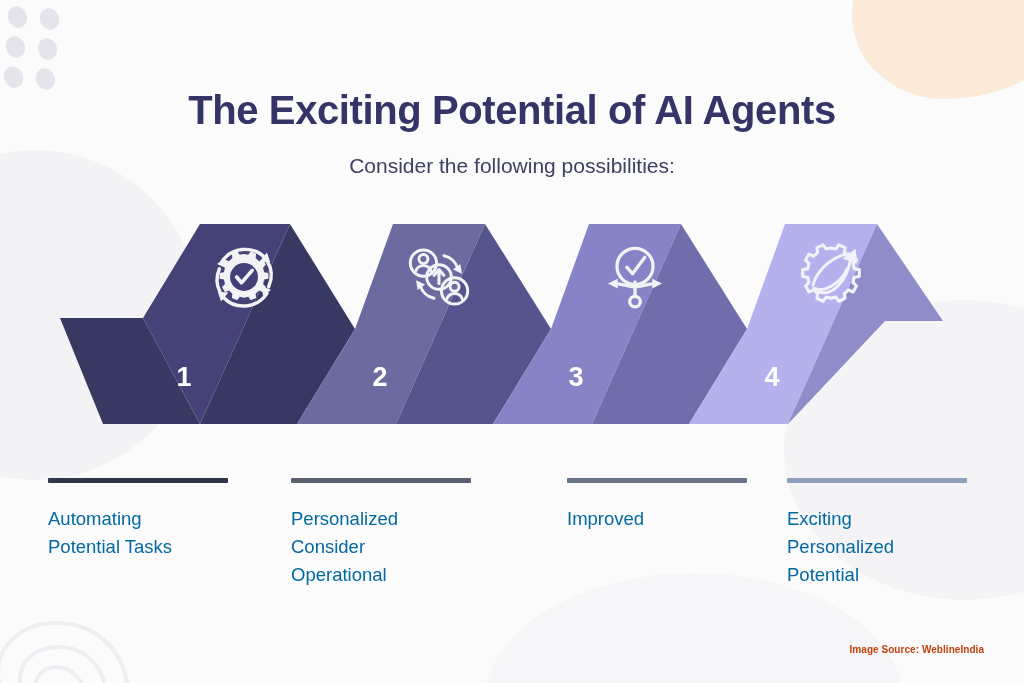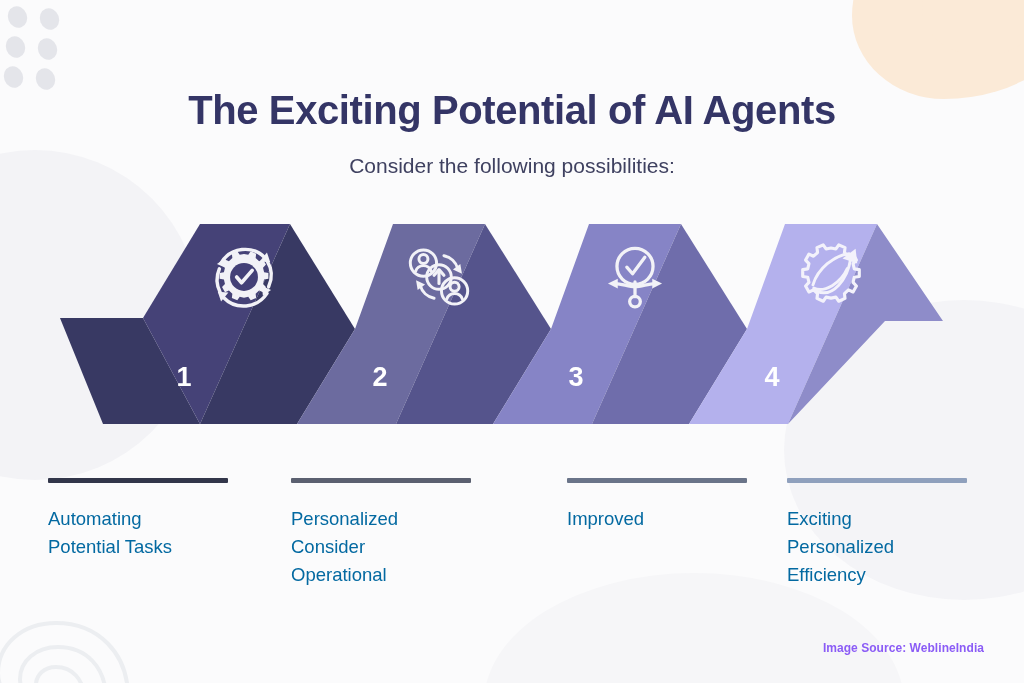--- a/index.html
+++ b/index.html
@@ -114,23 +114,23 @@
     font-size:18.5px;
     line-height:28px;
     font-weight:400;
     color:#0369a1;
   }
 
   
   .source {
     position:absolute;
     right:40px; bottom:28px;
-    font-size:12px;
+    font-size:10px;
     font-weight:700;
-    color:#8b5cf6;
+    color:#c2410c;
     letter-spacing:0.05px;
   }
 </style>
 </head>
 <body>
 
 <div id="stage">
 
   <div class="bg-layer">
     <div class="blob-grey-l"></div>
@@ -309,20 +309,20 @@
       <div class="cap-text">
         <div>Improved</div>
       </div>
     </div>
 
     <div class="caption" style="left:787px;">
       <div class="cap-rule" id="rule4" style="background: rgb(143, 160, 189);"></div>
       <div class="cap-text">
         <div>Exciting</div>
         <div>Personalized</div>
-        <div>Efficiency</div>
+        <div>Potential</div>
       </div>
     </div>
   </div>
 
   <div class="source">Image Source: WeblineIndia</div>
 
 </div>
 
 </body></html>

